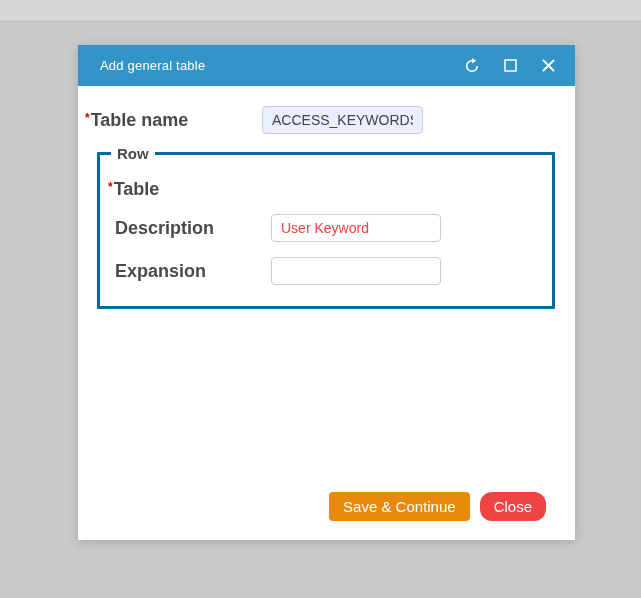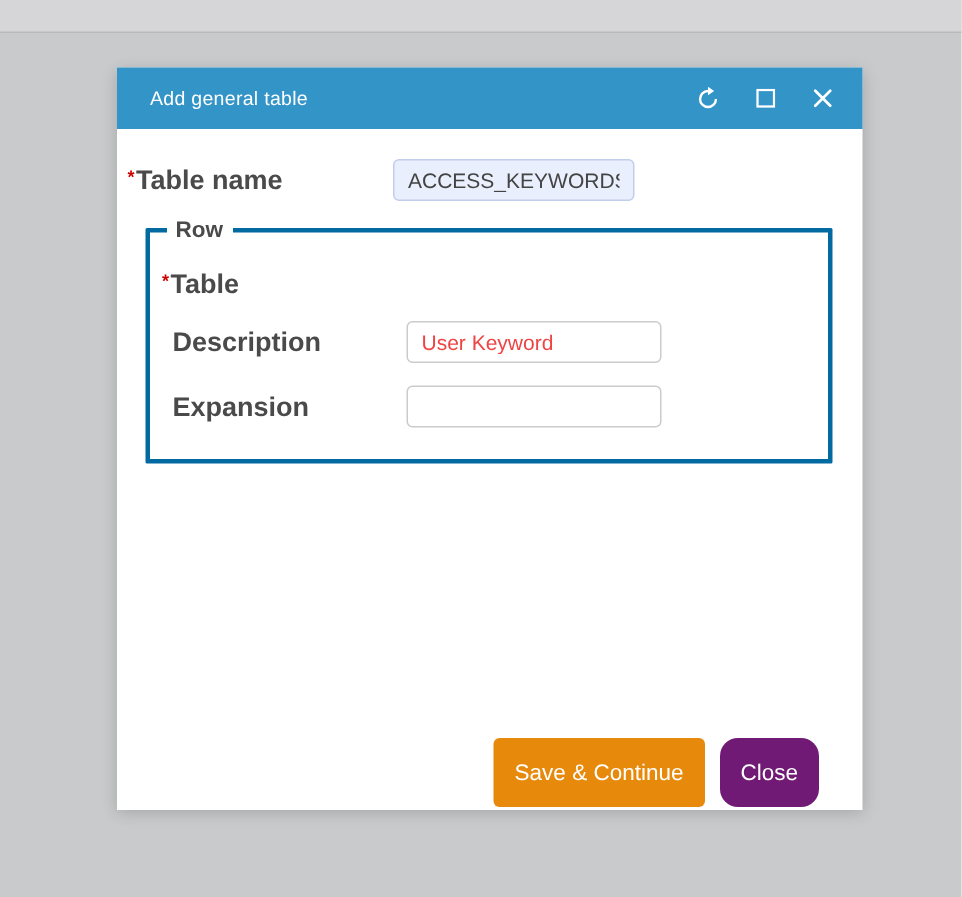--- a/index.html
+++ b/index.html
@@ -137,33 +137,33 @@
     padding-left: 8px;
   }
   .btn-row {
     position: absolute;
     top: 447px;
     right: 29px;
     display: flex;
     gap: 10px;
   }
   .btn {
-    height: 46px;
+    height: 29px;
     border: none;
     border-radius: 4px;
     color: #ffffff;
     font-size: 15px;
     font-family: "Liberation Sans", "DejaVu Sans", sans-serif;
     cursor: pointer;
     padding: 0 14px;
     line-height: 29px;
     white-space: nowrap;
   }
   .btn-save  { background: #e78a0c; }
-  .btn-close { background: #701a75; border-radius: 12px; }
+  .btn-close { background: #ef4444; border-radius: 12px; }
 </style>
 </head>
 <body>
 
 <div class="top-strip"></div>
 
 <div class="dialog">
 
   <div class="titlebar">
     <span class="titlebar-title">Add general table</span>

